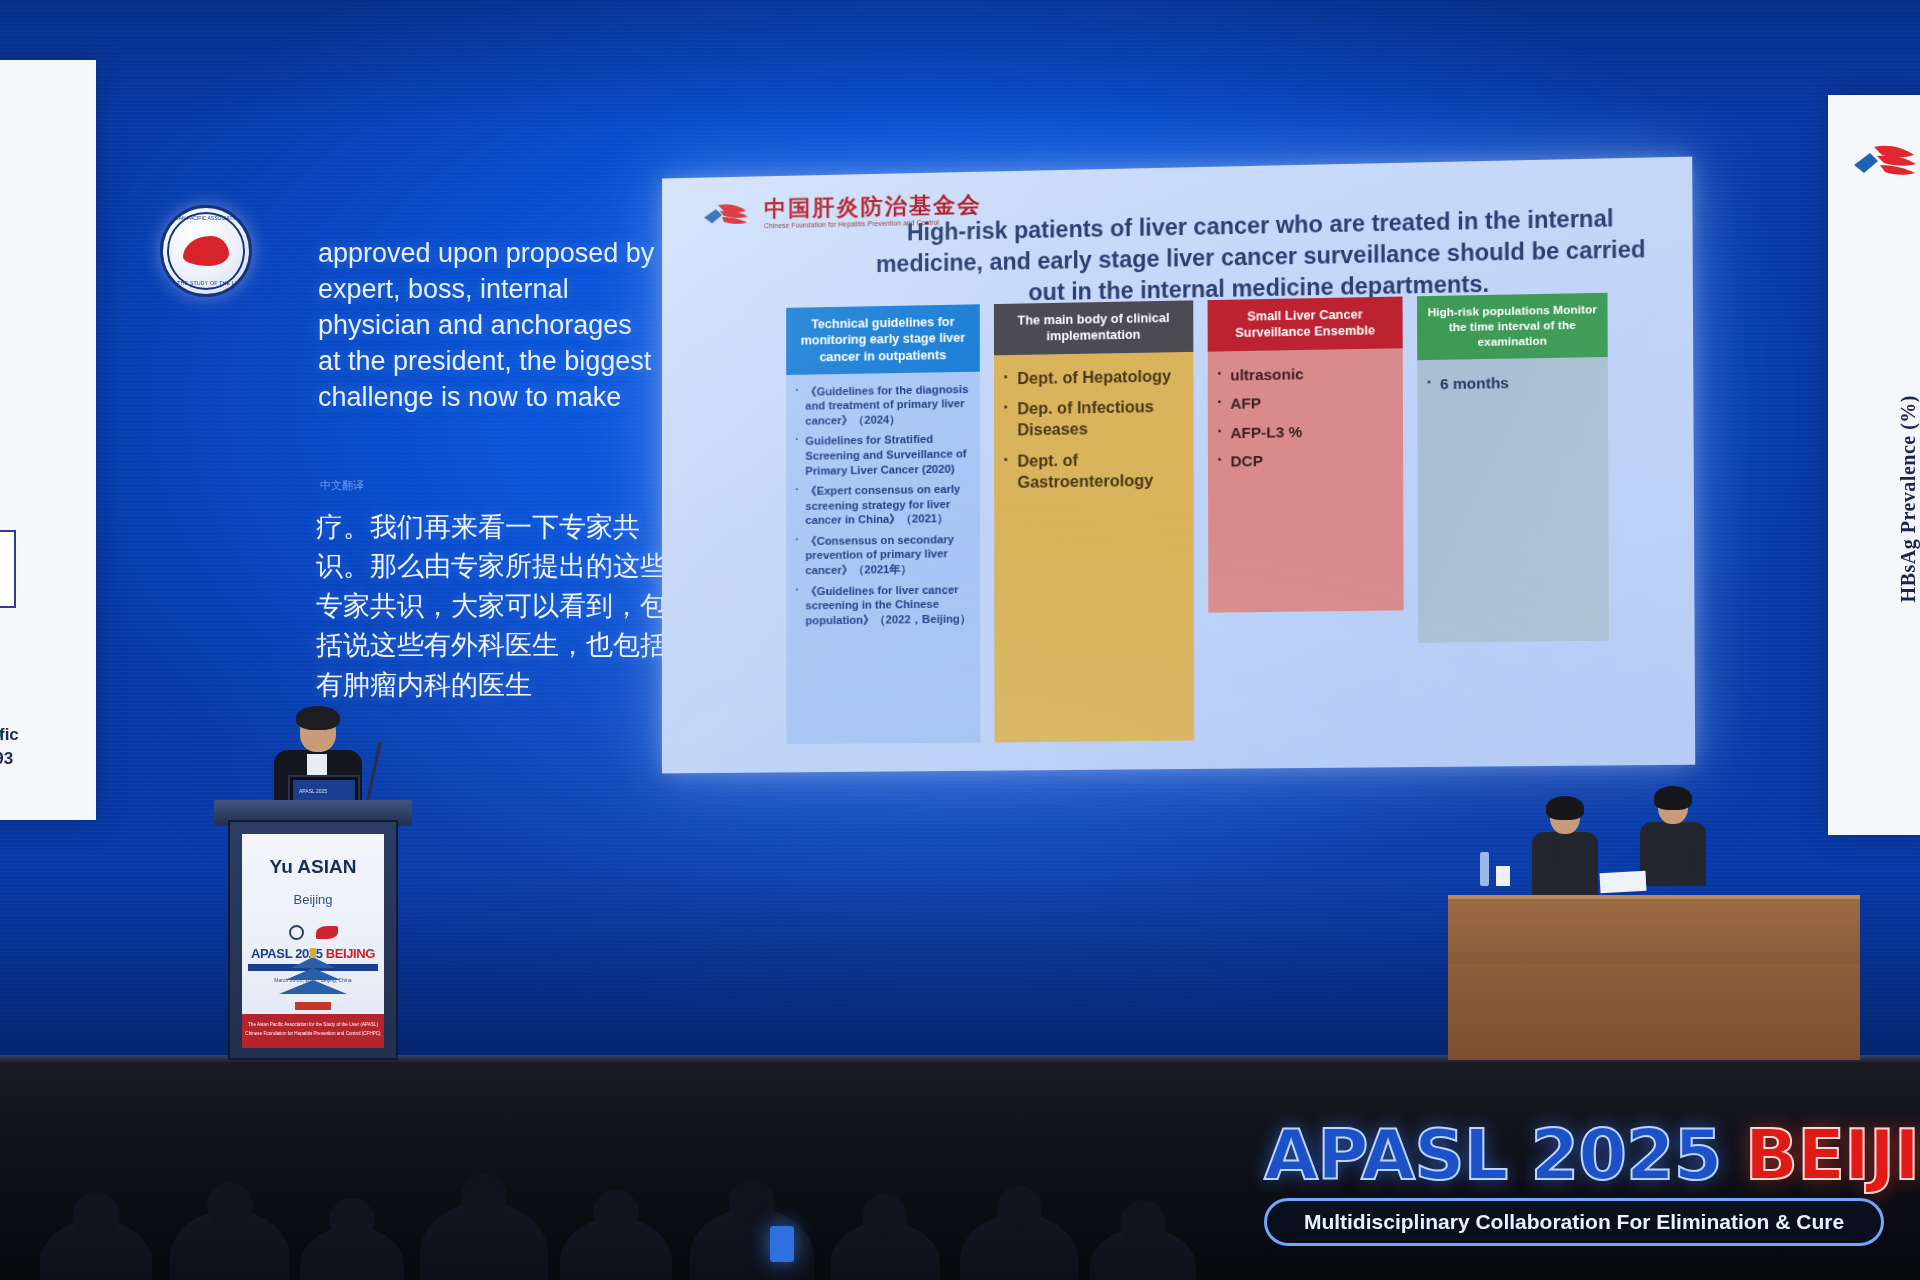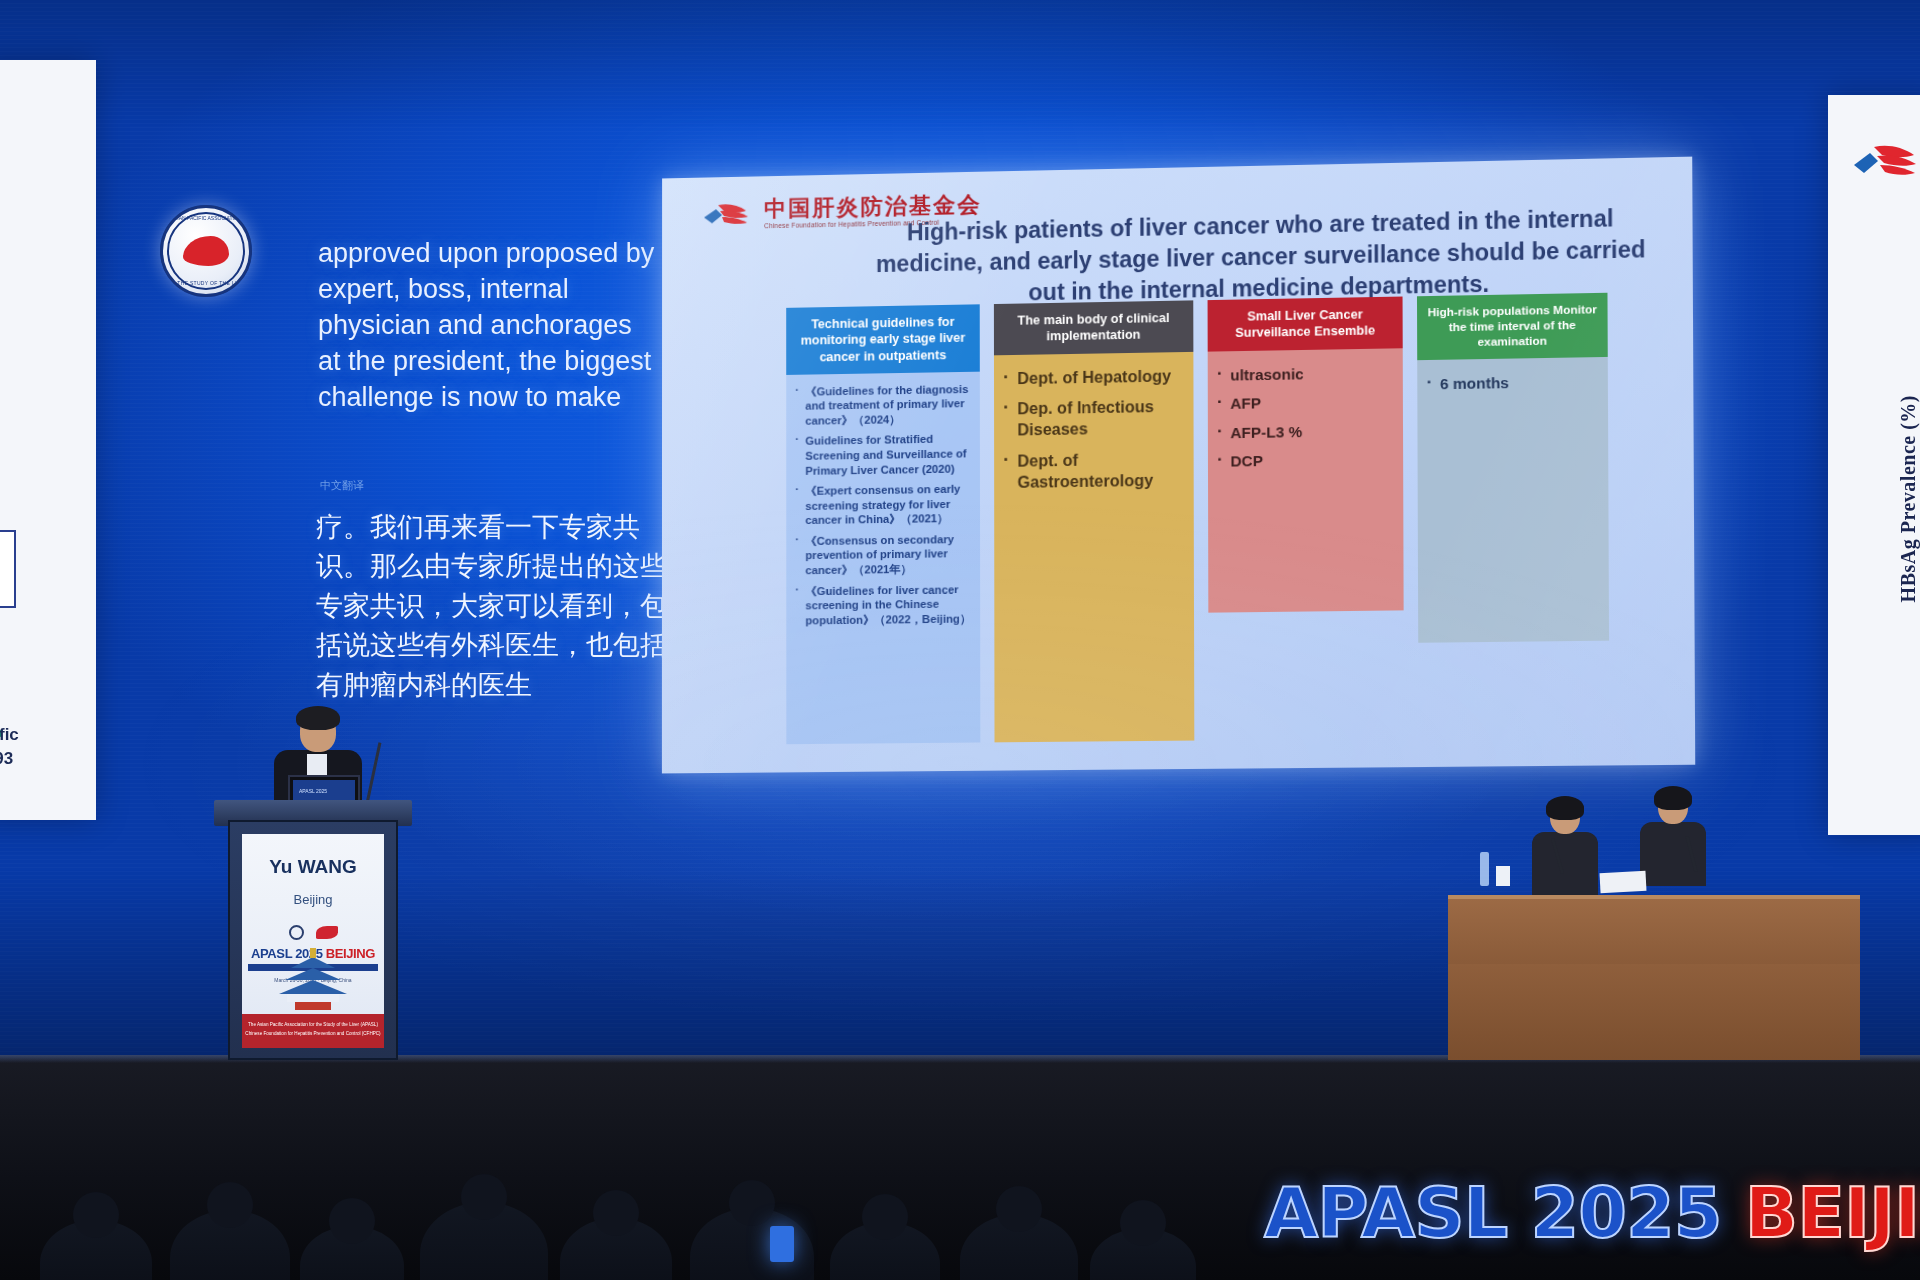--- a/index.html
+++ b/index.html
@@ -387,21 +387,21 @@
   <div class="laptop">
     <div class="scr">
         <span>APASL 2025</span>
       </div>
   </div>
   <div class="mic"></div>
   <div class="podium-top"></div>
 
   <div class="podium">
     <div class="podium-sign">
-      <div class="ps-name">Yu WANG</div>
+      <div class="ps-name">Yu ASIAN</div>
       <div class="ps-city">Beijing</div>
       <div class="ps-logos">
         <div class="r1"></div>
         <div class="r2"></div>
       </div>
       <div class="ps-apasl">
         <span class="blue">APASL 2025</span>
         <span class="red">BEIJING</span>
       </div>
       <div class="ps-sub"></div>
@@ -472,15 +472,16 @@
       </div>
     <div class="phone"></div>
   </div>
 
   <div class="apasl-banner">
     <div class="ab-glow"></div>
     <div class="ab-title">
       <span class="blue">APASL 2025</span>
       <span class="red">BEIJING</span>
     </div>
+    <div class="ab-sub">Multidisciplinary Collaboration For Elimination &amp; Cure</div>
   </div>
 
 </div>
 
 </body></html>

